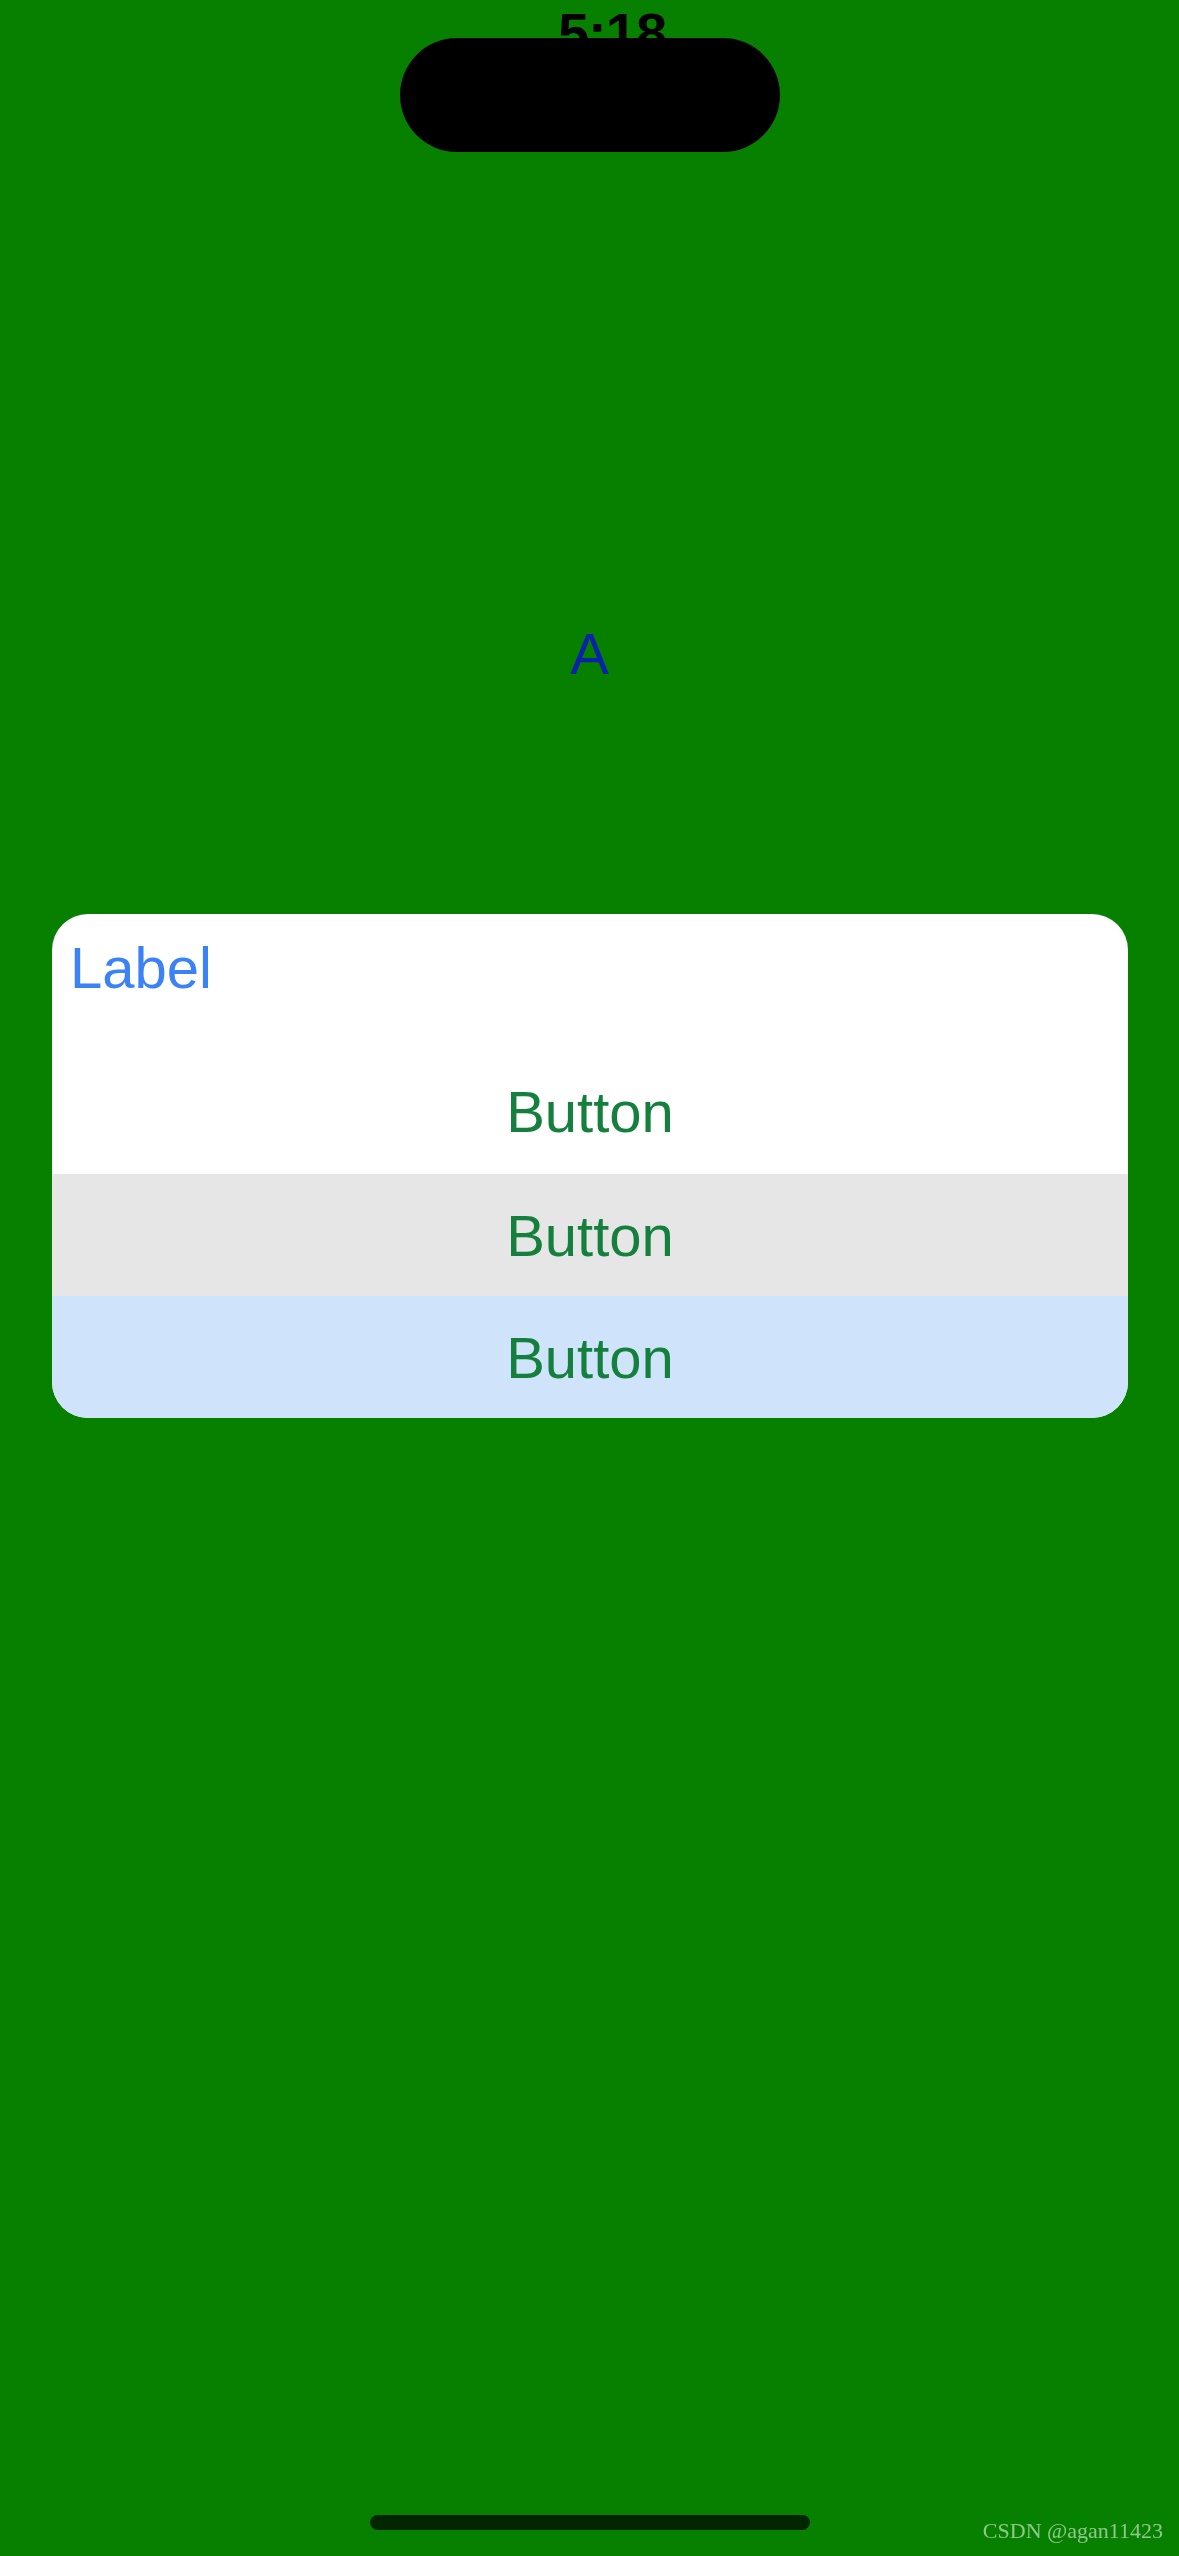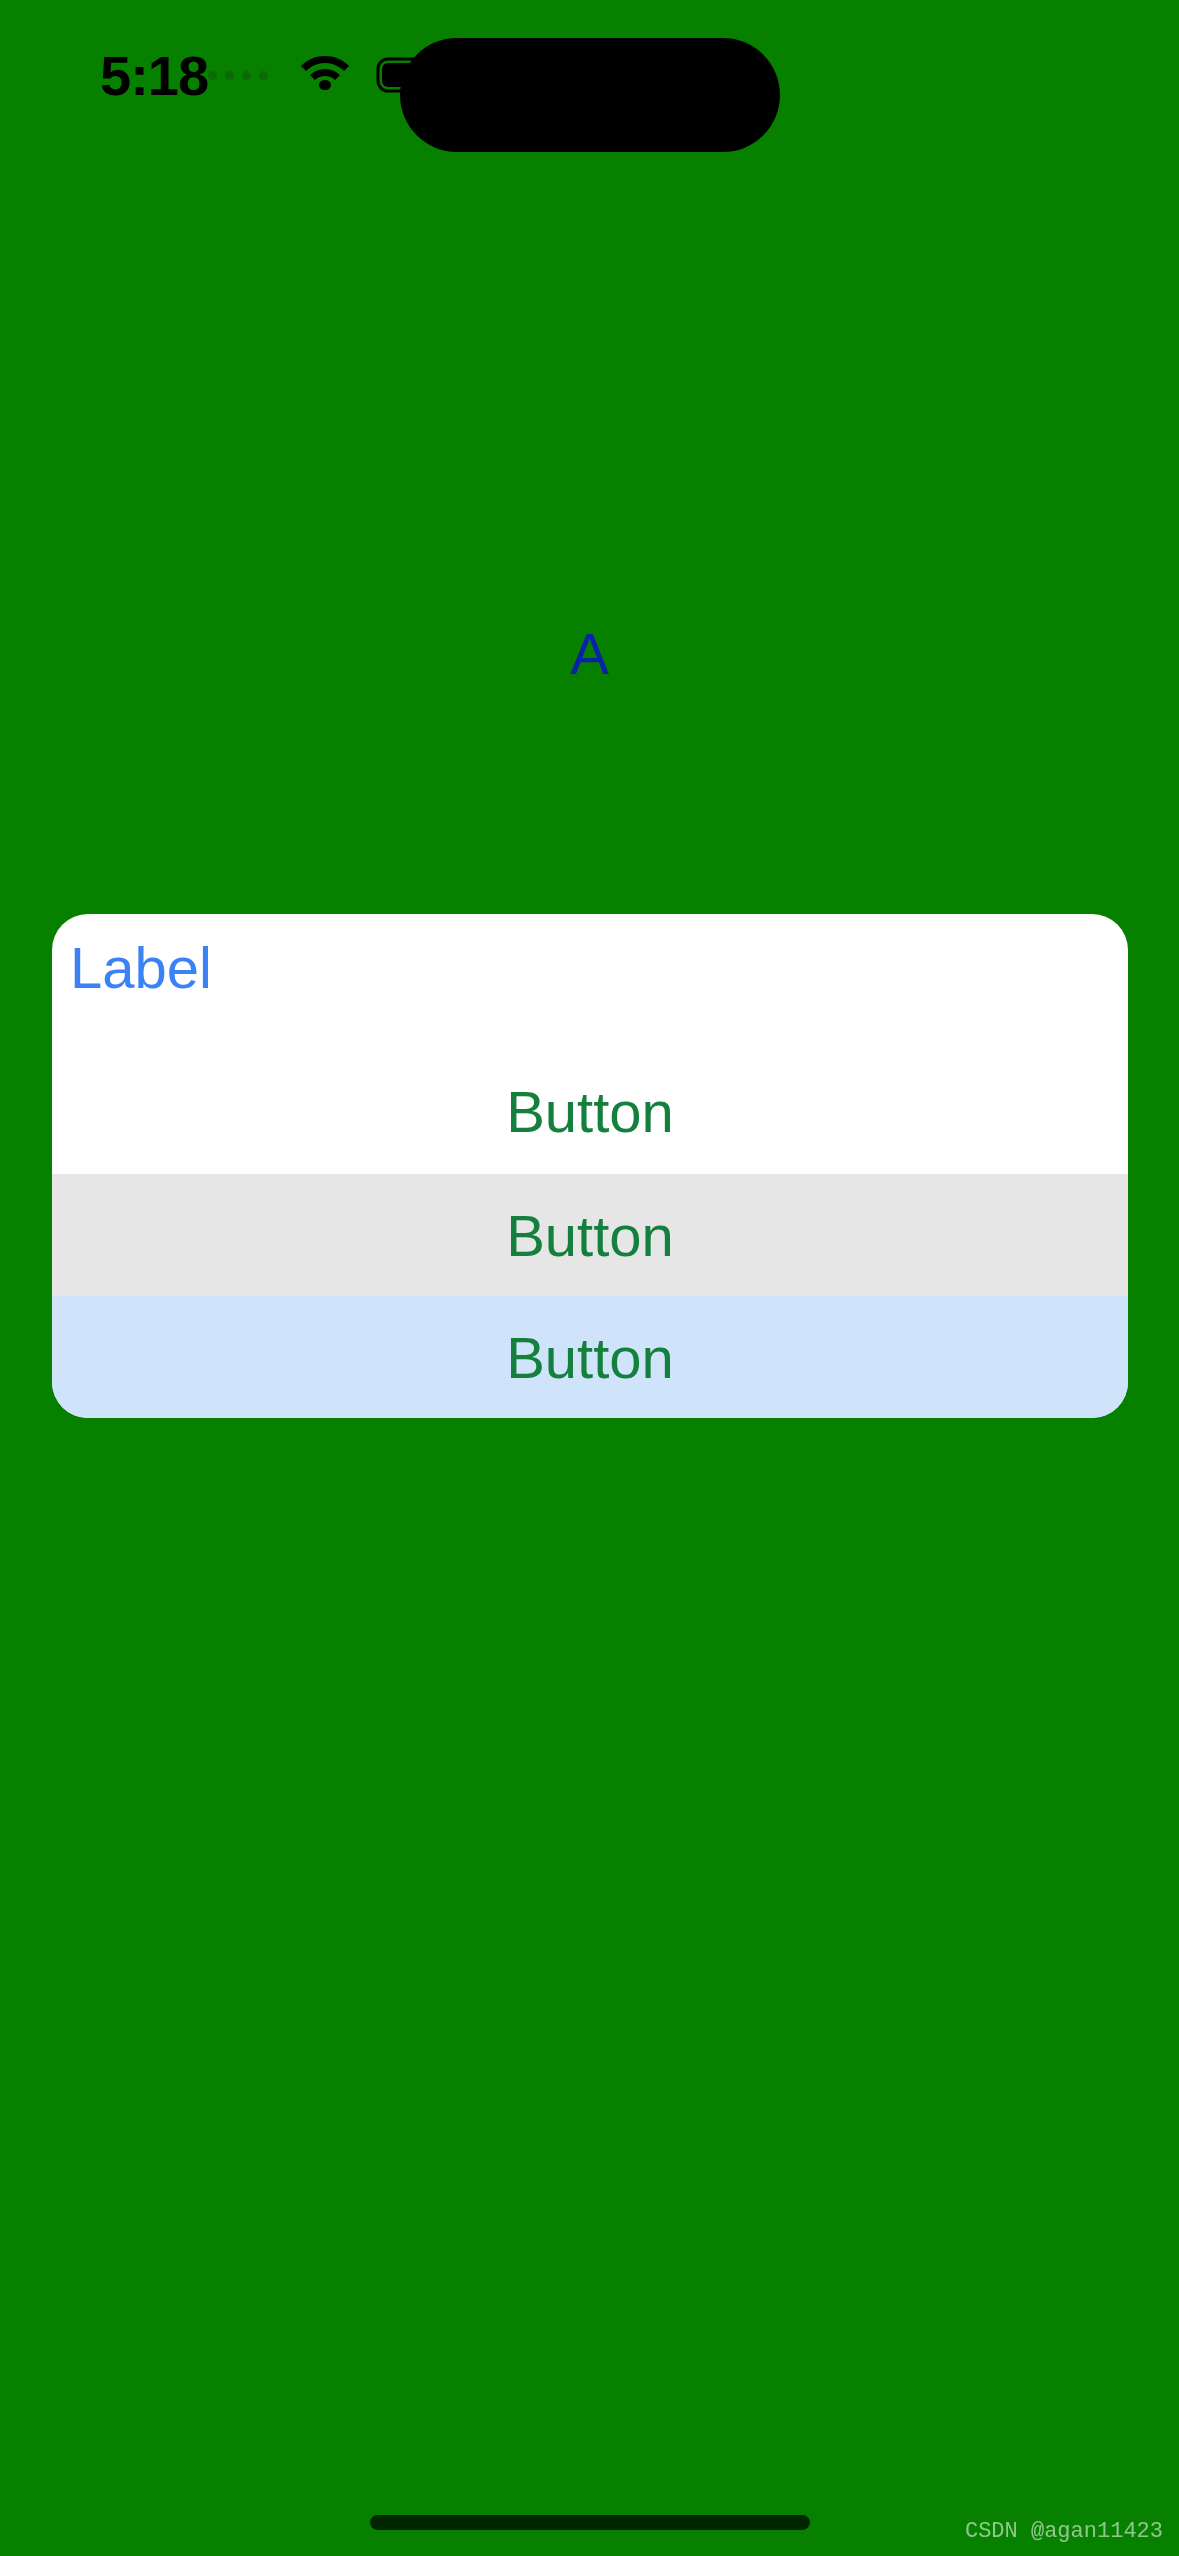--- a/index.html
+++ b/index.html
@@ -16,22 +16,23 @@
       overflow: hidden;
     }
     .status-bar {
       position: absolute;
       top: 0;
       left: 0;
       right: 0;
       height: 150px;
       display: flex;
       align-items: center;
-      justify-content: flex-start;
+      justify-content: space-between;
       padding: 0 55px 0 100px;
+      flex-direction: column;
     }
     .status-time {
       font-size: 56px;
       font-weight: 600;
       color: #000;
       letter-spacing: -1px;
     }
     .dynamic-island {
       position: absolute;
       top: 38px;
@@ -124,21 +125,21 @@
       background: #000;
       border-radius: 10px;
       opacity: 0.7;
     }
     .watermark {
       position: absolute;
       bottom: 12px;
       right: 16px;
       font-size: 22px;
       color: rgba(255,255,255,0.55);
-      font-family: Liberation Mono, monospace;
+      font-family: Liberation Serif, serif;
     }
   </style>
 </head>
 <body>
 
 <div class="status-bar">
   <div class="status-time">5:18</div>
   <div class="status-right">
     <div class="dots">
       <span class="dot"></span>

